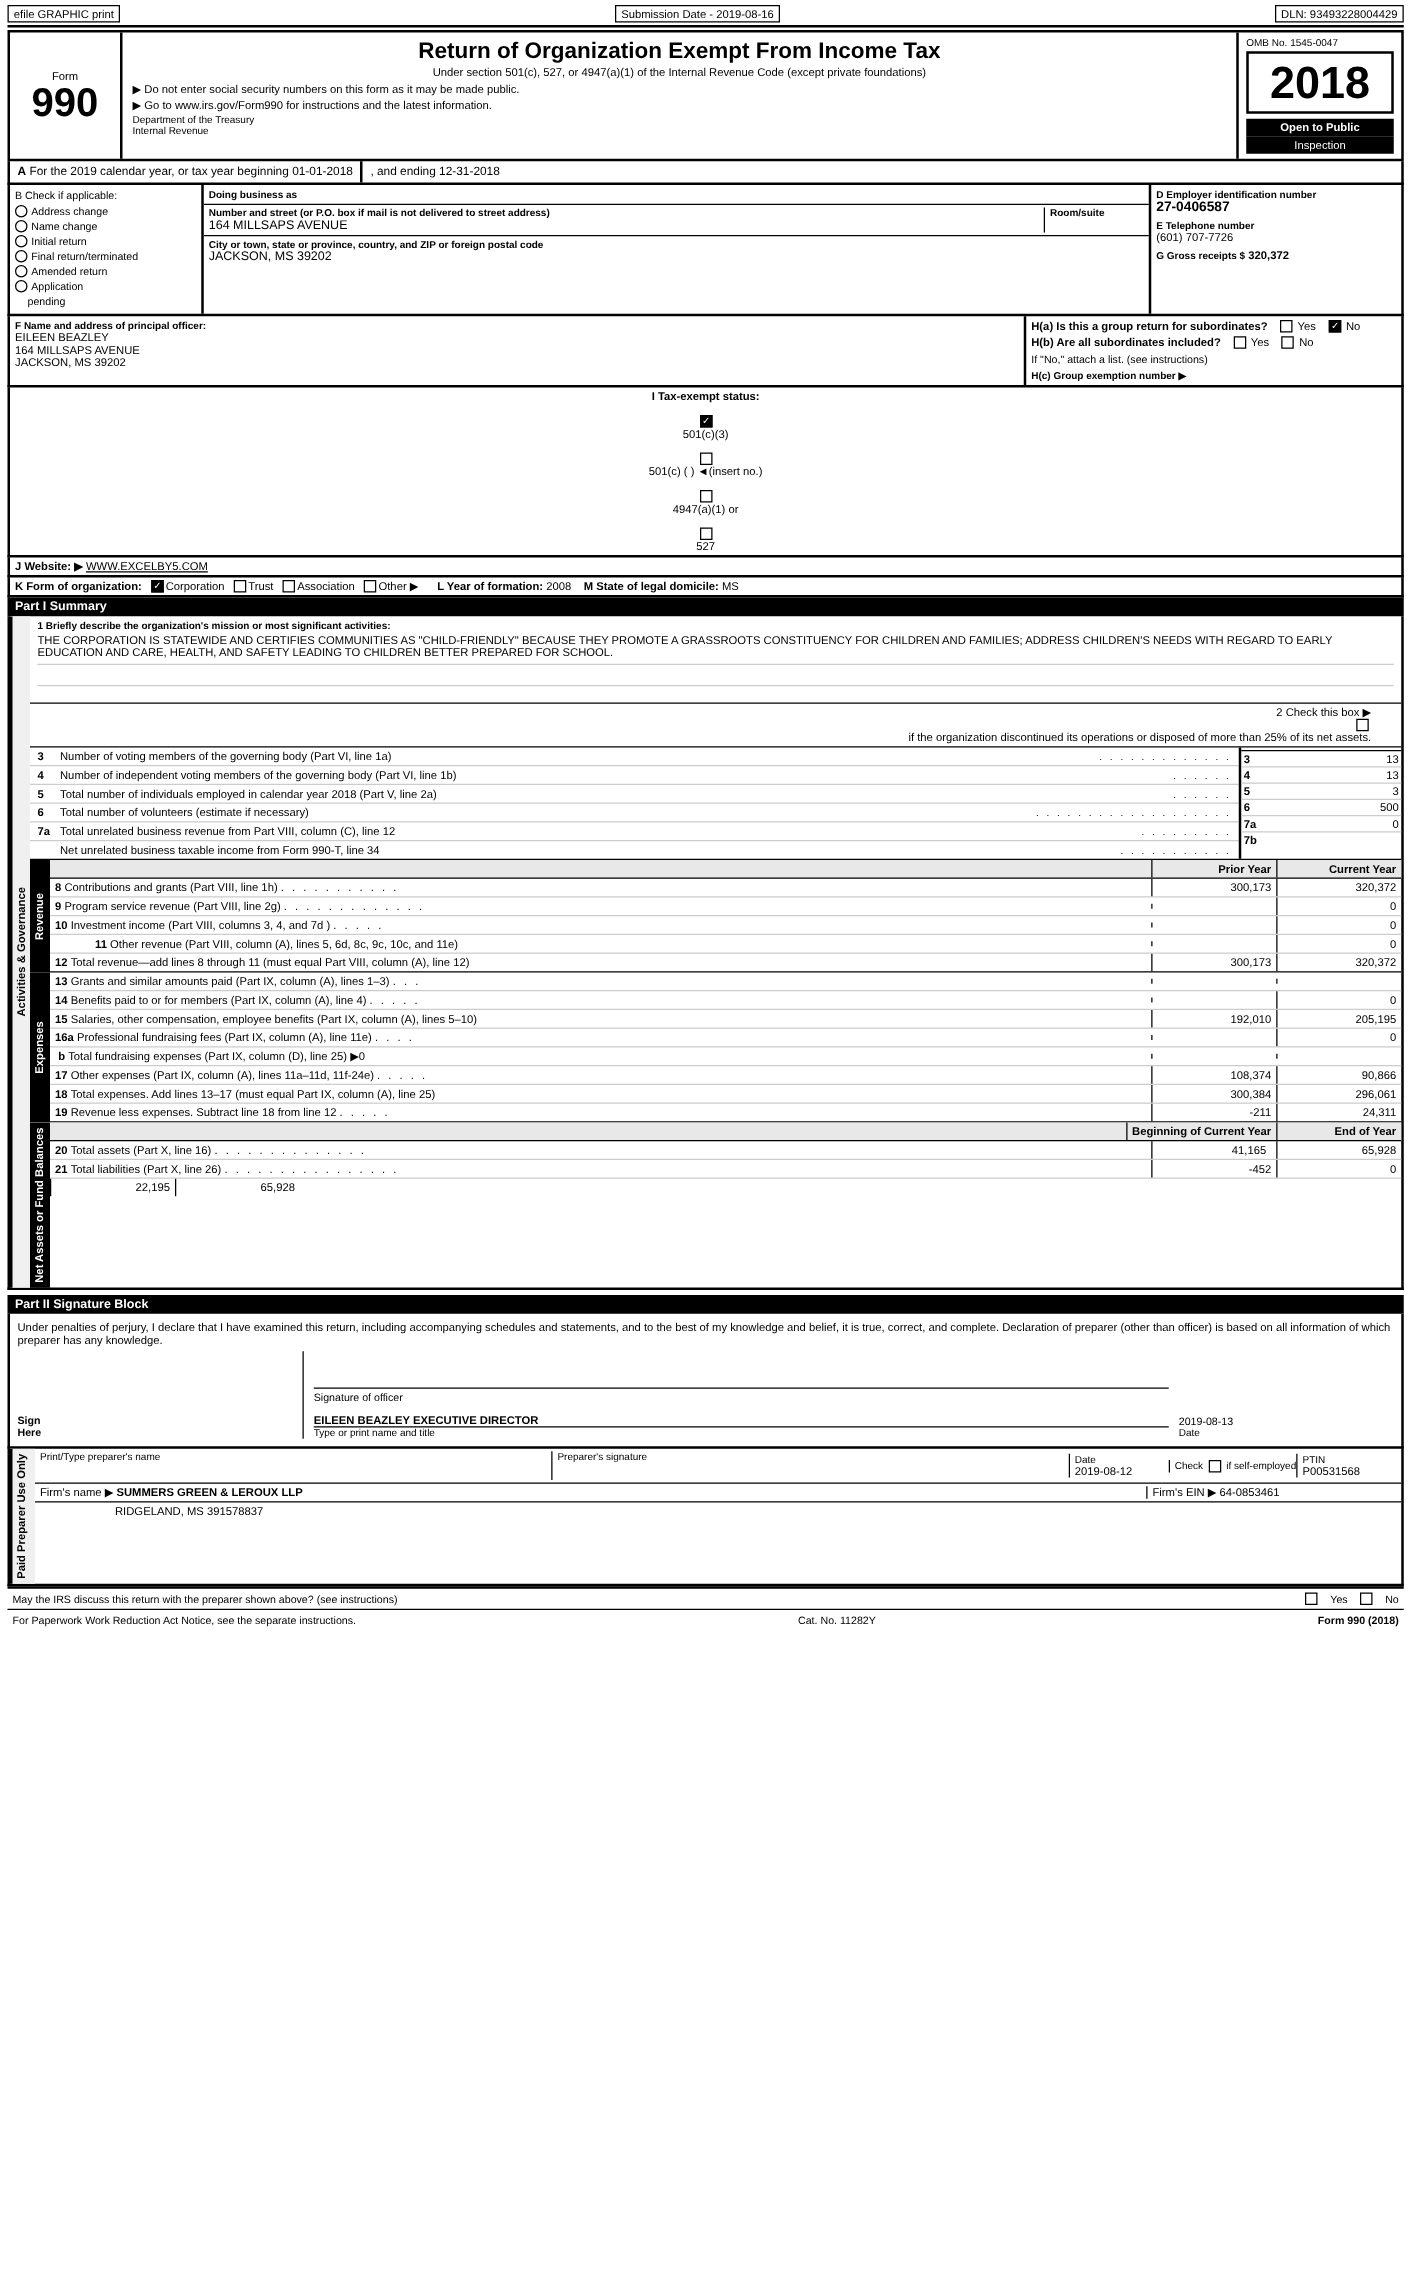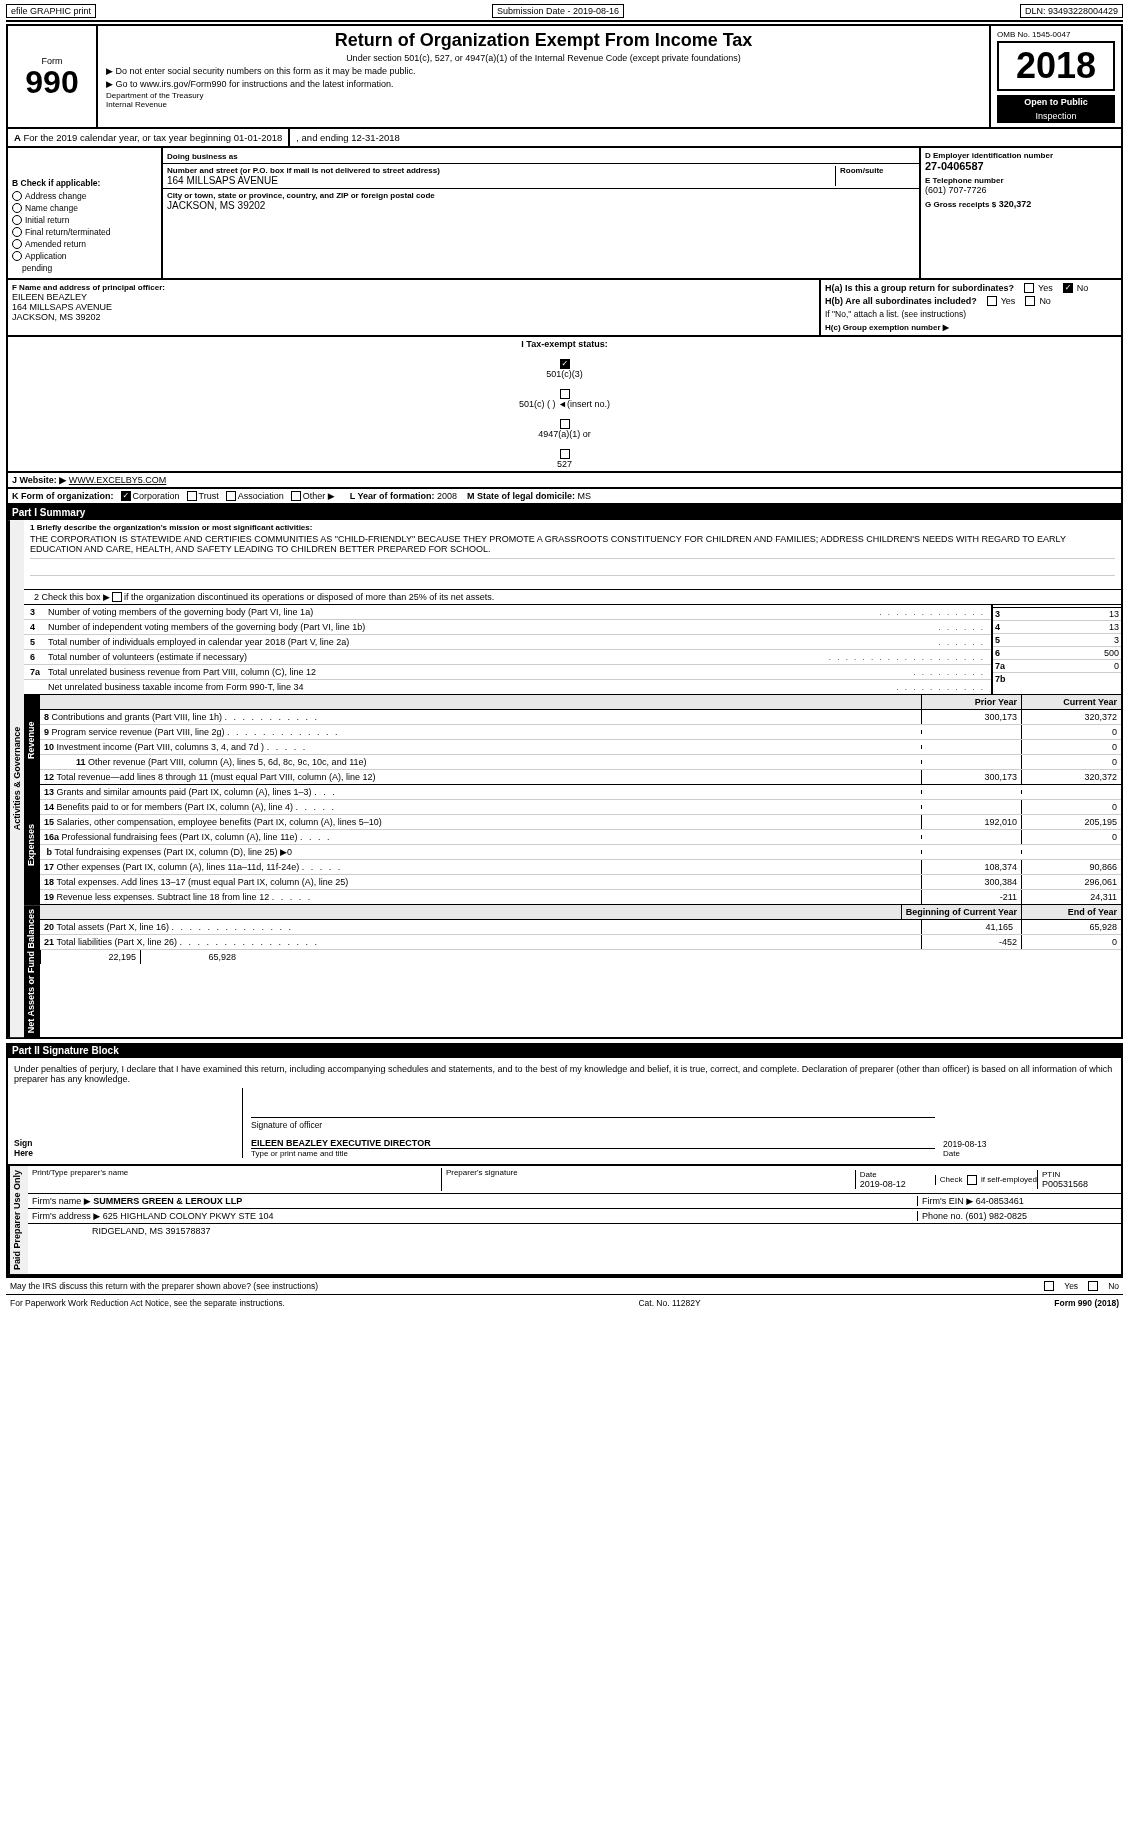--- a/index.html
+++ b/index.html
@@ -288,24 +288,25 @@
       padding: 3px 6px;
       font-size: 9px;
     }
     .mission-text {
       font-size: 9px;
       margin-top: 2px;
     }
 
     .check-row-2 {
       border-bottom: 1px solid #000;
-      padding: 2px 10px;
+      padding: 2px 24px;
       font-size: 9px;
       display: flex;
       align-items: flex-end;
+      flex-direction: column;
     }
     .num-row {
       display: flex;
       align-items: center;
       border-bottom: 1px solid #ccc;
       padding: 2px 6px;
       font-size: 9px;
     }
     .num-row:last-child {
       border-bottom: none;
@@ -474,21 +475,21 @@
       <span>For the 2019 calendar year, or tax year beginning 01-01-2018</span>
     </div>
     <div class="section-a-right">
       <span>, and ending 12-31-2018</span>
     </div>
   </div>
 
   <div class="info-grid">
 
     <div class="left-checks">
-      <div style="font-size:8.5px;font-weight:bold;margin-bottom:3px;margin-top:27px;">B Check if applicable:</div>
+      <div style="font-size:8.5px;font-weight:normal;margin-bottom:3px;">B Check if applicable:</div>
       <div class="check-row">
         <span class="check-circle"></span>
         <span>Address change</span>
       </div>
       <div class="check-row">
         <span class="check-circle"></span>
         <span>Name change</span>
       </div>
       <div class="check-row">
         <span class="check-circle"></span>
@@ -954,30 +955,20 @@
         <div style="flex:1;">
           <span>Firm's name ▶</span>
           <span style="font-weight:bold;">SUMMERS GREEN &amp; LEROUX LLP</span>
         </div>
         <div style="min-width:200px;border-left:1px solid #000;padding-left:4px;">
           <span>Firm's EIN ▶</span>
           <span>64-0853461</span>
         </div>
       </div>
 
-      <div style="display:flex;border-bottom:1px solid #000;padding:2px 4px;font-size:9px;align-items:center;">
-        <div style="flex:1;">
-          <span>Firm's address ▶</span>
-          <span>625 HIGHLAND COLONY PKWY STE 104</span>
-        </div>
-        <div style="min-width:200px;border-left:1px solid #000;padding-left:4px;">
-          <span>Phone no.</span>
-          <span>(601) 982-0825</span>
-        </div>
-      </div>
 
       <div style="padding:2px 4px;font-size:9px;">
         <span style="margin-left:60px;">RIDGELAND, MS  391578837</span>
       </div>
     </div>
   </div>
 
   <div class="footer-row">
     <span>May the IRS discuss this return with the preparer shown above? (see instructions)</span>
     <div style="display:flex;align-items:center;gap:8px;">

